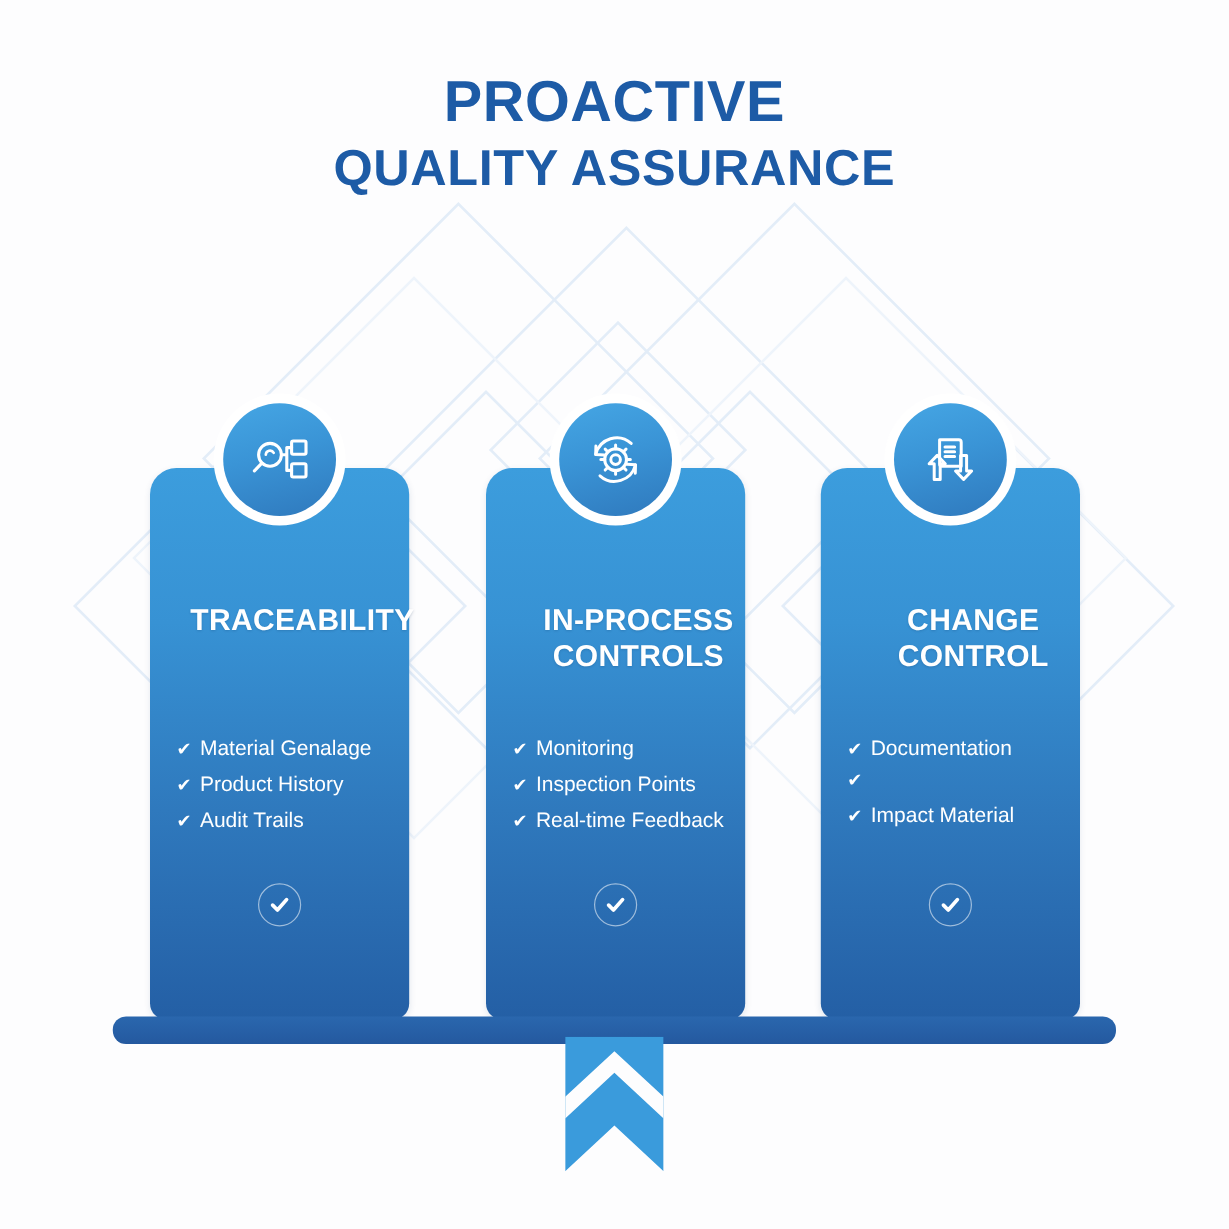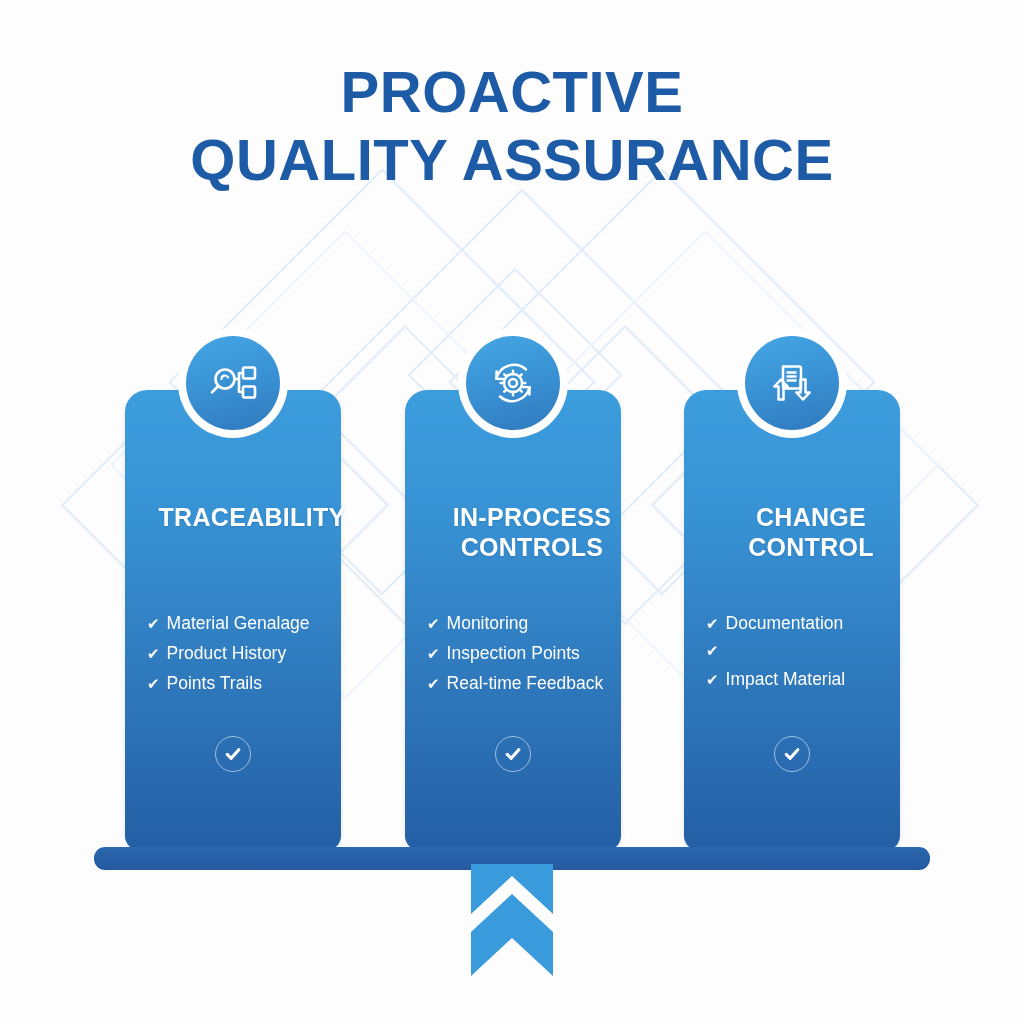--- a/index.html
+++ b/index.html
@@ -35,26 +35,26 @@
   .title-block {
     position: absolute;
     left: 0;
     top: 58px;
     width: 1024px;
     text-align: center;
   }
   .title-line {
     color: #1d5ba6;
     font-weight: bold;
-    font-size: 58px;
+    font-size: 48px;
     line-height: 1.18;
     letter-spacing: 0.5px;
     white-space: nowrap;
   }
-  .title-line.l2 { font-size: 58px; }
+  .title-line.l2 { font-size: 42px; }
 
   
   .cards {
     position: absolute;
     left: 0;
     top: 0;
     width: 1024px;
     height: 1024px;
   }
   .card {
@@ -215,21 +215,21 @@
         <div class="bullet">
           <span class="tick">✔</span>
           <span>Material Genalage</span>
         </div>
         <div class="bullet">
           <span class="tick">✔</span>
           <span>Product History</span>
         </div>
         <div class="bullet">
           <span class="tick">✔</span>
-          <span>Points Trails</span>
+          <span>Audit Trails</span>
         </div>
       </div>
       <div class="check-badge">
         <svg width="20" height="20" viewBox="0 0 20 20">
           <path d="M4.2 10.3l4 4 7.6-8.6" fill="none" stroke="#ffffff" stroke-width="3.1" stroke-linecap="round" stroke-linejoin="round"></path>
         </svg>
       </div>
     </div>
 
     <div class="card c2">

